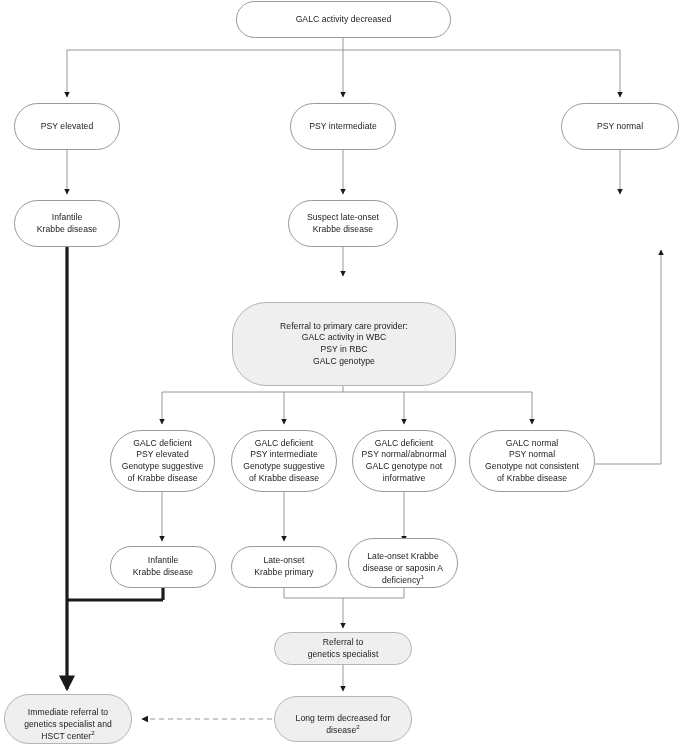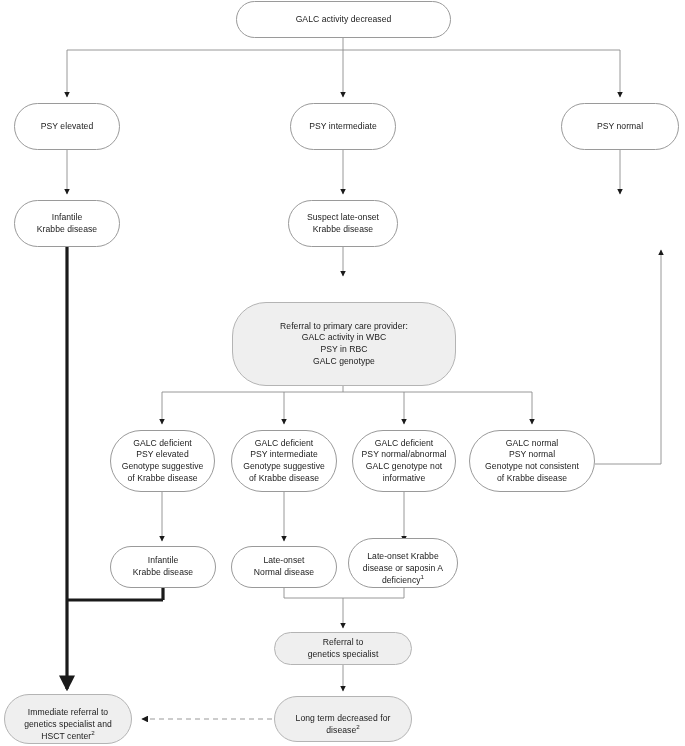--- a/index.html
+++ b/index.html
@@ -147,21 +147,21 @@
 Genotype not consistent
 of Krabbe disease</span>
   </div>
 
   <div class="node" style="left:110px;top:546px;width:106px;height:42px;border-radius:21px;">
     <span class="txt">Infantile
 Krabbe disease</span>
   </div>
   <div class="node" style="left:231px;top:546px;width:106px;height:42px;border-radius:21px;">
     <span class="txt">Late-onset
-Normal disease</span>
+Krabbe primary</span>
   </div>
   <div class="node" style="left:348px;top:538px;width:110px;height:50px;border-radius:25px;text-align:center;">
     <span class="txt">
       <span>Late-onset Krabbe
 disease or saposin A
 deficiency</span><sup>1</sup>
     </span>
   </div>
 
   <div class="node gray" style="left:274px;top:632px;width:138px;height:33px;border-radius:16.5px;">

